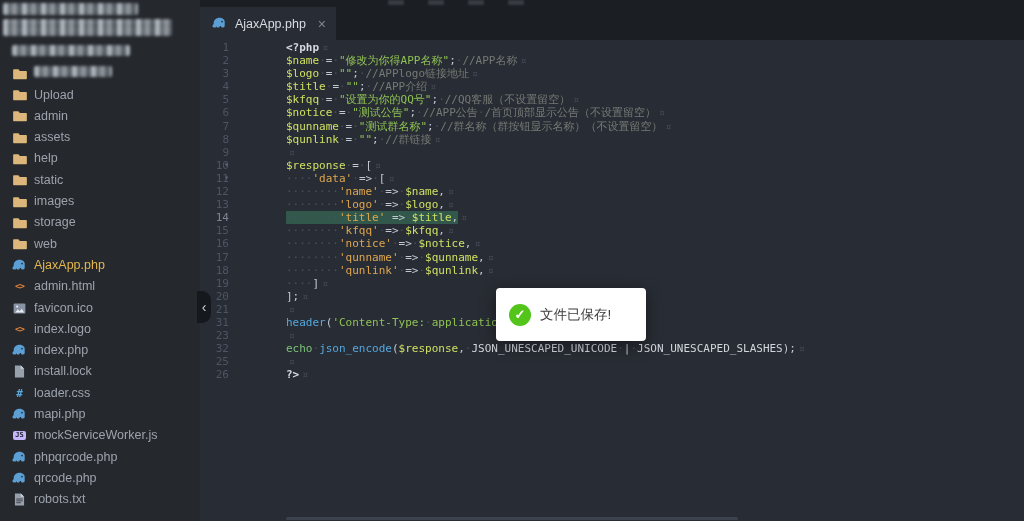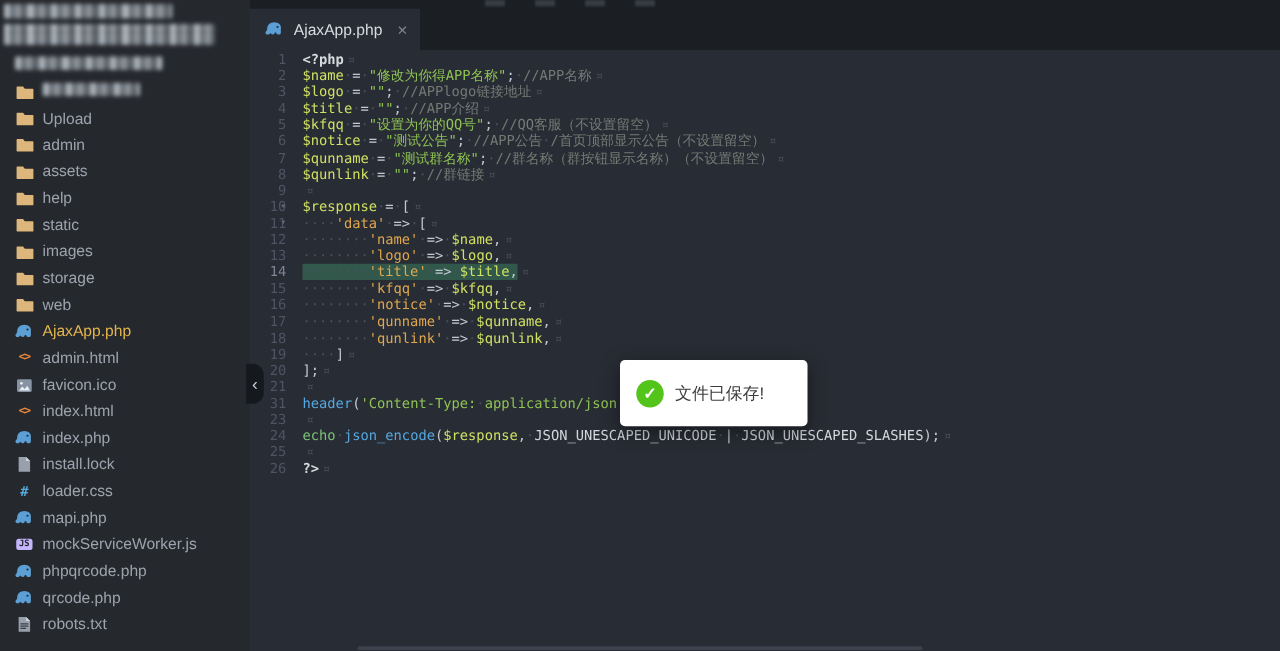--- a/index.html
+++ b/index.html
@@ -47,21 +47,21 @@
   .tab-close { margin-left:auto; color:#7e8692; font-size:14px; line-height:1; cursor:pointer; }
 
   
   .editor { position:absolute; left:200px; top:40px; right:0; bottom:0; background:#282c34; overflow:hidden; }
   .editor-inner { position:absolute; top:1px; left:0; right:0; display:flex; }
   .gutter { width:40px; flex:none; text-align:right; padding-right:11px; color:#4d5564;
             font:11px/13.1px "DejaVu Sans Mono", monospace; }
   .gut-line { height:13.1px; position:relative; }
   .gut-line.gut-sel { color:#7d8594; }
   .fold { position:absolute; right:0px; top:2px; color:#5c6472; font-size:8px; line-height:1; cursor:pointer; }
-  .code { flex:1; font:11px/13.1px "DejaVu Sans Mono", monospace; padding-left:2px; }
+  .code { flex:1; font:11px/13.1px "DejaVu Sans Mono", monospace; padding-left:2px;margin-left:44px; }
   .code-line { height:13.1px; white-space:pre; }
   .code-text.sel { background:#31584a; }
   .ws  { color:#495160; }
   .eol { color:#454c59; padding-left:3px; font-size:10px; }
   .tk-tag   { color:#d7dae0; font-weight:bold; }
   .tk-v     { color:#cfe063; }
   .tk-s     { color:#8fc254; }
   .tk-c     { color:#747a74; }
   .tk-key   { color:#dfa74f; }
   .tk-op    { color:#c3c9d2; }
@@ -195,21 +195,21 @@
               <circle cx="5" cy="4.6" r="1.4" fill="#e8edf3"></circle>
               <path d="M2.5 12l3.4-4 2.4 2.4 2.6-3.2 2.9 4.8z" fill="#e8edf3"></path>
             </svg>
           </span>
           <span class="flabel">favicon.ico</span>
         </div>
         <div class="file-row">
           <span class="ficon">
             <span class="ti ti-html">&lt;&gt;</span>
           </span>
-          <span class="flabel">index.html</span>
+          <span class="flabel">index.logo</span>
         </div>
         <div class="file-row">
           <span class="ficon">
             <svg width="15" height="13" viewBox="0 0 16 14">
               <path fill="#5b9fd4" d="M8 .8C4.5.8 1.8 3.2 1.8 6.2c0 1-.2 1.6-.7 2.1-.4.4-.8.9-.8 1.5 0 .9.7 1.6 1.6 1.6h.9c.7 0 1.3-.4 1.6-1l.2-.4.2.4c.3.6.9 1 1.6 1h.4c.8 0 1.5-.7 1.5-1.5v-.3c.4.1.9.1 1.3 0v.3c0 .8.7 1.5 1.5 1.5h.9c.9 0 1.6-.7 1.6-1.6V6.2C14.2 3.2 11.5.8 8 .8z"></path>
               <circle cx="10.7" cy="4.9" r=".9" fill="#23272e"></circle>
             </svg>
           </span>
           <span class="flabel">index.php</span>
         </div>
@@ -312,21 +312,21 @@
           <div class="gut-line gut-sel"><span>14</span></div>
           <div class="gut-line"><span>15</span></div>
           <div class="gut-line"><span>16</span></div>
           <div class="gut-line"><span>17</span></div>
           <div class="gut-line"><span>18</span></div>
           <div class="gut-line"><span>19</span></div>
           <div class="gut-line"><span>20</span></div>
           <div class="gut-line"><span>21</span></div>
           <div class="gut-line"><span>31</span></div>
           <div class="gut-line"><span>23</span></div>
-          <div class="gut-line"><span>24</span></div>
+          <div class="gut-line"><span>32</span></div>
           <div class="gut-line"><span>25</span></div>
           <div class="gut-line"><span>26</span></div>
         </div>
       <div class="code" id="code">
           <div class="code-line"><span class="code-text"><span class="tk-tag">&lt;?php</span></span><span class="eol">¤</span></div>
           <div class="code-line"><span class="code-text"><span class="tk-v">$name</span><span class="ws">·</span><span class="tk-op">=</span><span class="ws">·</span><span class="tk-s">"修改为你得APP名称"</span><span class="tk-p">;</span><span class="ws">·</span><span class="tk-c">//APP名称</span></span><span class="eol">¤</span></div>
           <div class="code-line"><span class="code-text"><span class="tk-v">$logo</span><span class="ws">·</span><span class="tk-op">=</span><span class="ws">·</span><span class="tk-s">""</span><span class="tk-p">;</span><span class="ws">·</span><span class="tk-c">//APPlogo链接地址</span></span><span class="eol">¤</span></div>
           <div class="code-line"><span class="code-text"><span class="tk-v">$title</span><span class="ws">·</span><span class="tk-op">=</span><span class="ws">·</span><span class="tk-s">""</span><span class="tk-p">;</span><span class="ws">·</span><span class="tk-c">//APP介绍</span></span><span class="eol">¤</span></div>
           <div class="code-line"><span class="code-text"><span class="tk-v">$kfqq</span><span class="ws">·</span><span class="tk-op">=</span><span class="ws">·</span><span class="tk-s">"设置为你的QQ号"</span><span class="tk-p">;</span><span class="ws">·</span><span class="tk-c">//QQ客服（不设置留空）</span></span><span class="eol">¤</span></div>
           <div class="code-line"><span class="code-text"><span class="tk-v">$notice</span><span class="ws">·</span><span class="tk-op">=</span><span class="ws">·</span><span class="tk-s">"测试公告"</span><span class="tk-p">;</span><span class="ws">·</span><span class="tk-c">//APP公告</span><span class="ws">·</span><span class="tk-c">/首页顶部显示公告（不设置留空）</span></span><span class="eol">¤</span></div>

